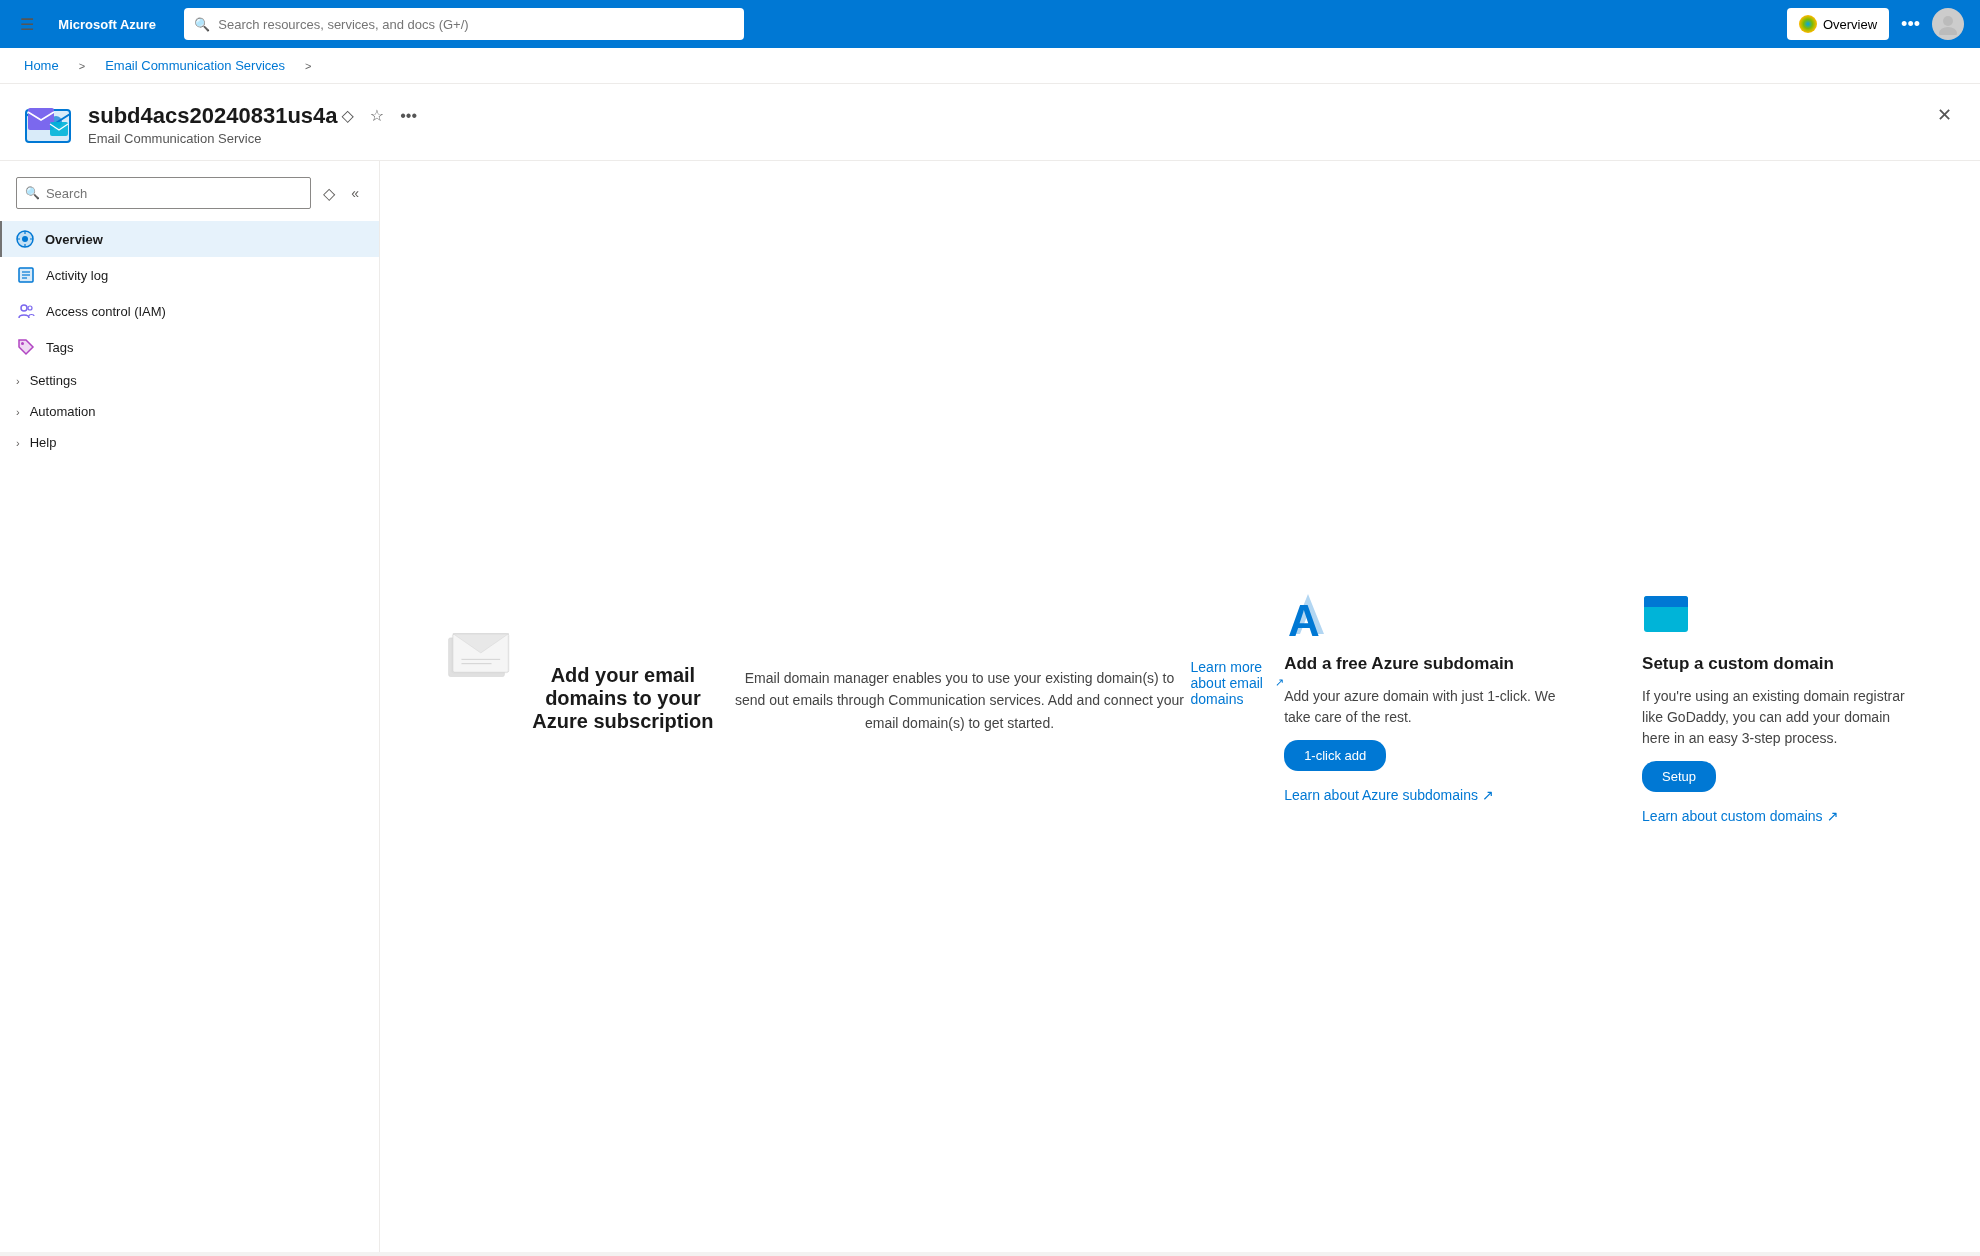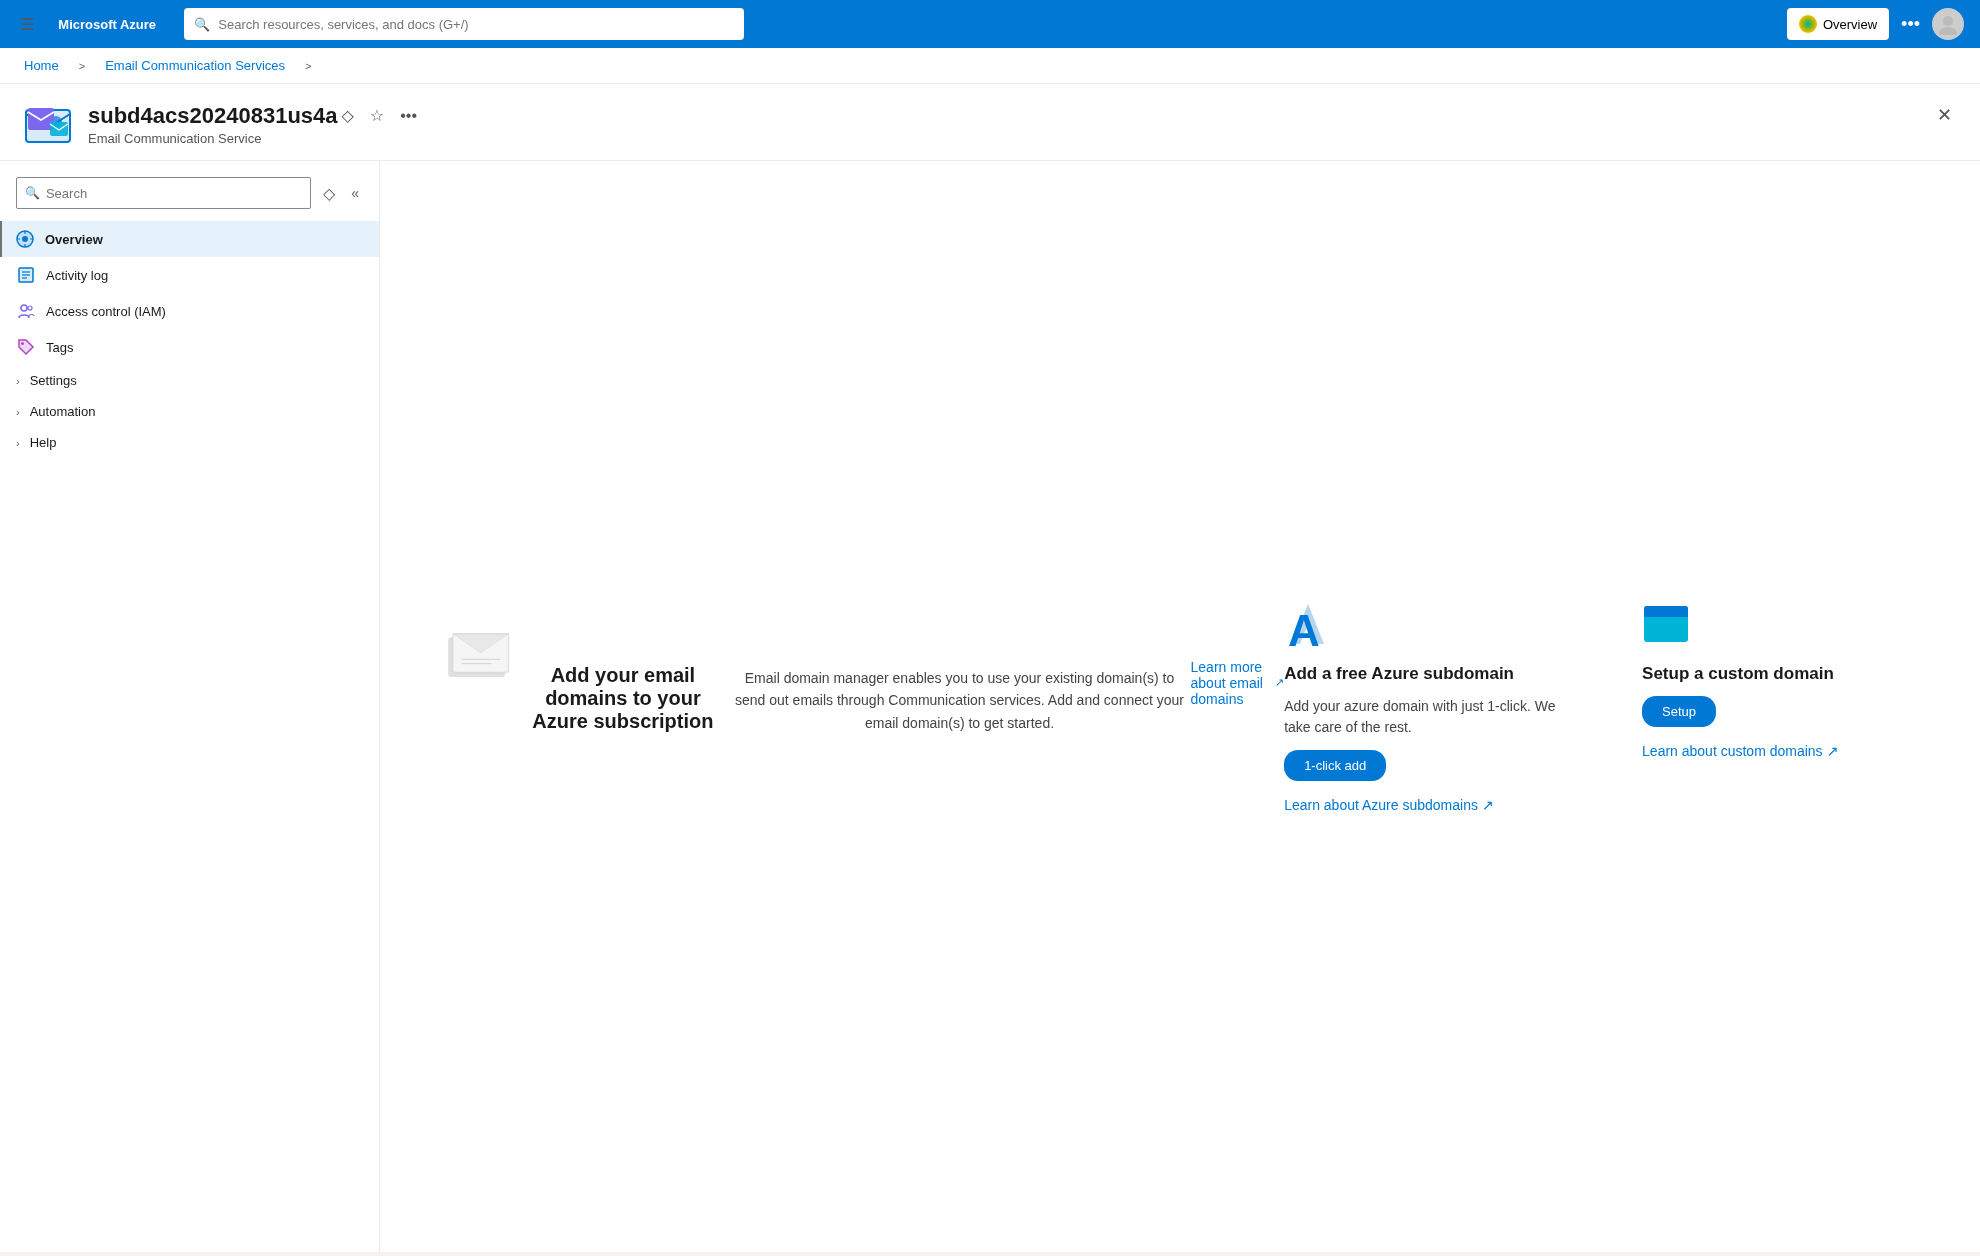--- a/index.html
+++ b/index.html
@@ -455,20 +455,21 @@
               <rect x="4" y="6" width="40" height="12" rx="2" fill="#00b4d8"></rect>
               <rect x="4" y="14" width="40" height="26" rx="0" fill="#e8f4fd"></rect>
               <rect x="4" y="6" width="40" height="12" rx="2" fill="#00b4d8" opacity="0"></rect>
 
               <rect x="2" y="6" width="44" height="36" rx="3" fill="#00b4d8"></rect>
               <rect x="2" y="6" width="44" height="11" rx="3" fill="#0078d4"></rect>
               <rect x="2" y="13" width="44" height="4" fill="#0078d4"></rect>
             </svg>
           </div>
           <div class="card-title">Setup a custom domain</div>
+          <p class="card-description">If you're using an existing domain registrar like GoDaddy, you can add your domain here in an easy 3-step process.</p>
           <button class="card-btn">Setup</button>
           <a href="#" class="card-learn-link">
             <span>Learn about custom domains</span>
             <span>↗</span>
           </a>
         </div>
 
       </div>
     </main>
   </div>

